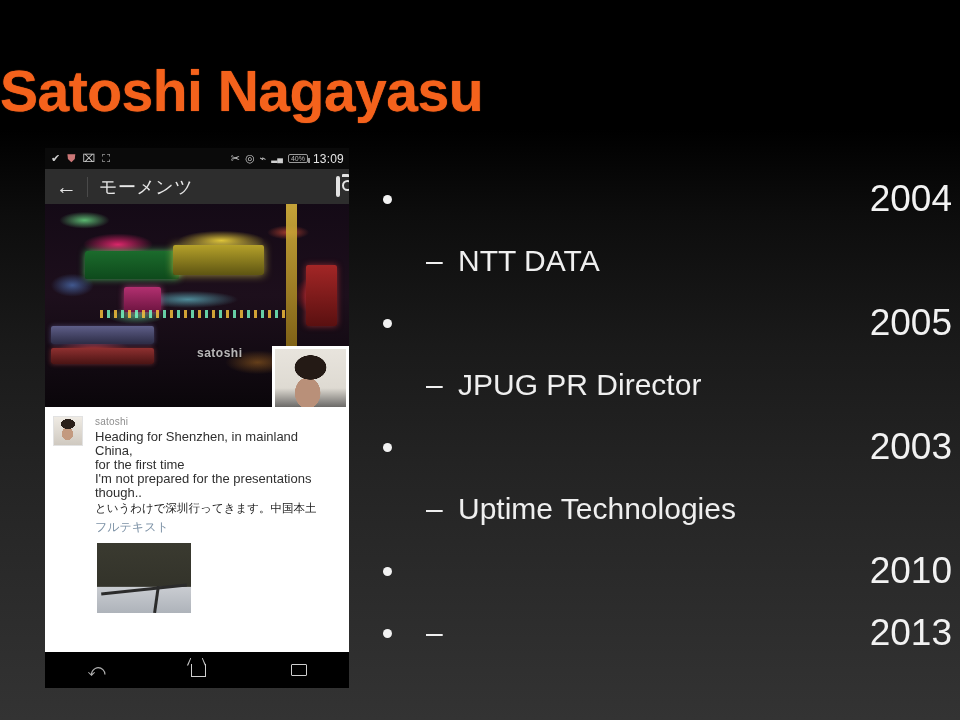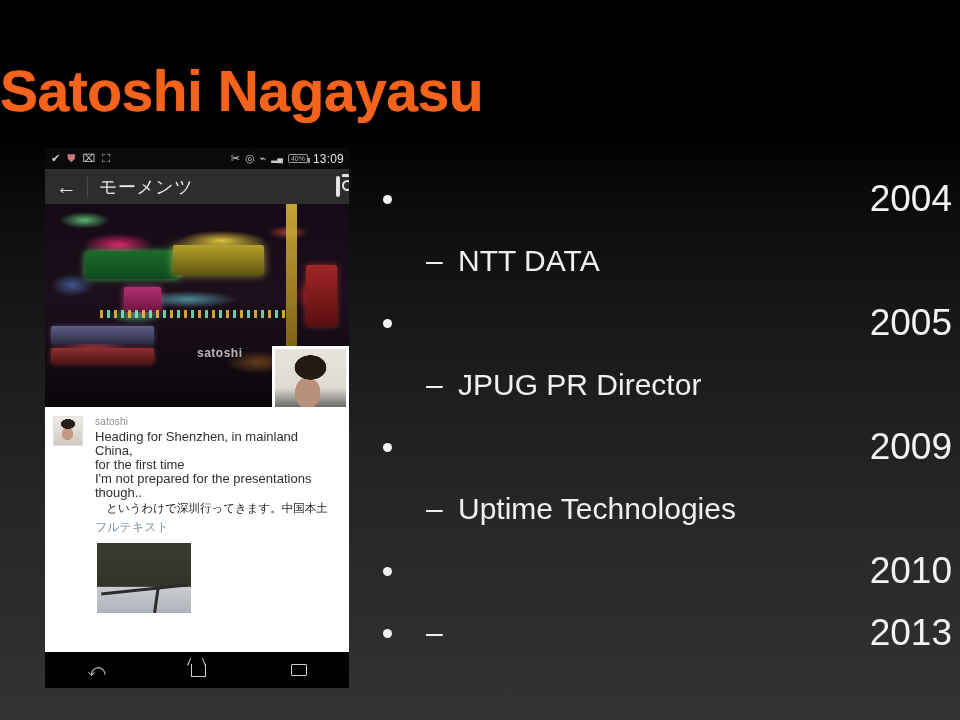--- a/index.html
+++ b/index.html
@@ -225,21 +225,21 @@
     border: 1px solid #e2e2e2;
   }
   .post .body { margin-left: 42px; }
   .post .author {
     font-size: 10px; color: #8d8d8d; margin-bottom: 3px; letter-spacing: .2px;
   }
   .post .ptext {
     font-size: 13px; line-height: 14px; color: #2f2f2f;
   }
   .post .jtext {
-    font-size: 11.5px; line-height: 15px; color: #222; margin-top: 1px; text-align: center;
+    font-size: 11.5px; line-height: 15px; color: #222; margin-top: 1px;
   }
   .post .fulllink {
     font-size: 12px; color: #7d92a6; margin-top: 3px;
   }
   .post .thumb {
     margin: 5px 0 0 42px;
     width: 98px; height: 74px;
     border: 2px solid #fff;
     background:
       linear-gradient(to bottom, #3a3a30 0%, #33332a 62%, #c9ccd1 63%, #aeb3ba 100%);
@@ -308,21 +308,21 @@
       <span>2005</span>
     </div>
 
     <div class="lvl2">
       <span class="dash">–</span>
       <span>JPUG PR Director</span>
     </div>
 
     <div class="lvl1">
       <span class="dot"></span>
-      <span>2009</span>
+      <span>2003</span>
     </div>
 
     <div class="lvl2">
       <span class="dash">–</span>
       <span>Uptime Technologies</span>
     </div>
 
     <div class="lvl1">
       <span class="dot"></span>
       <span>2010</span>

